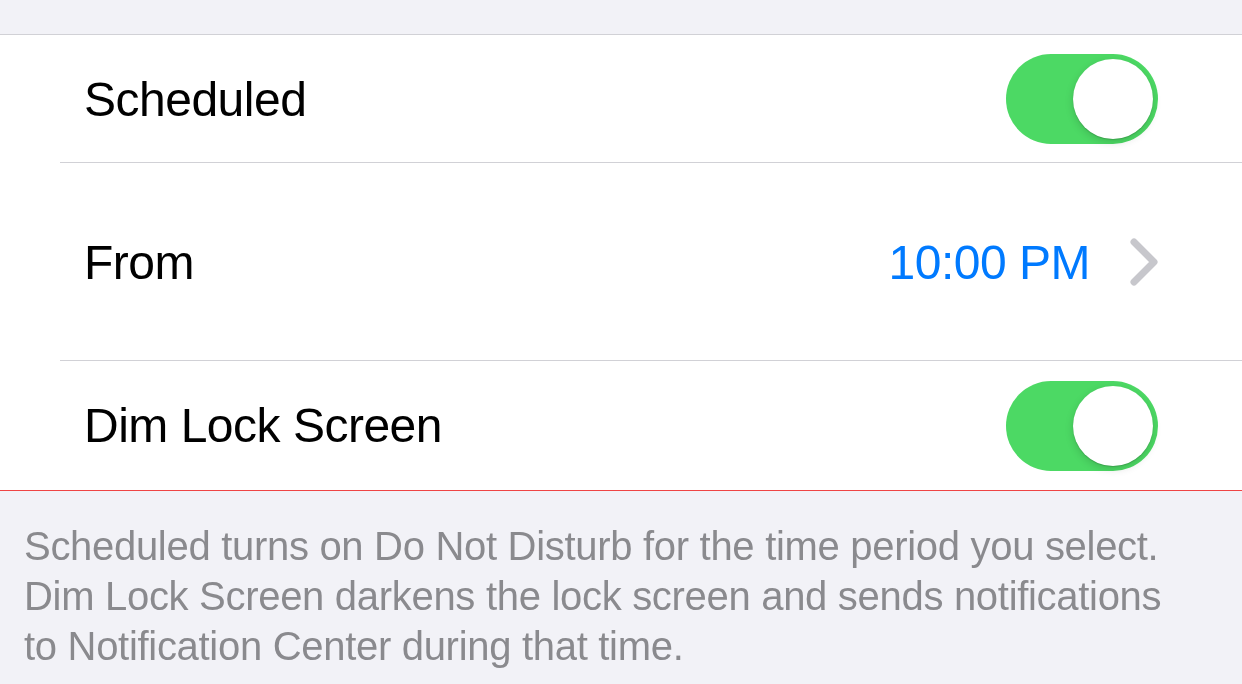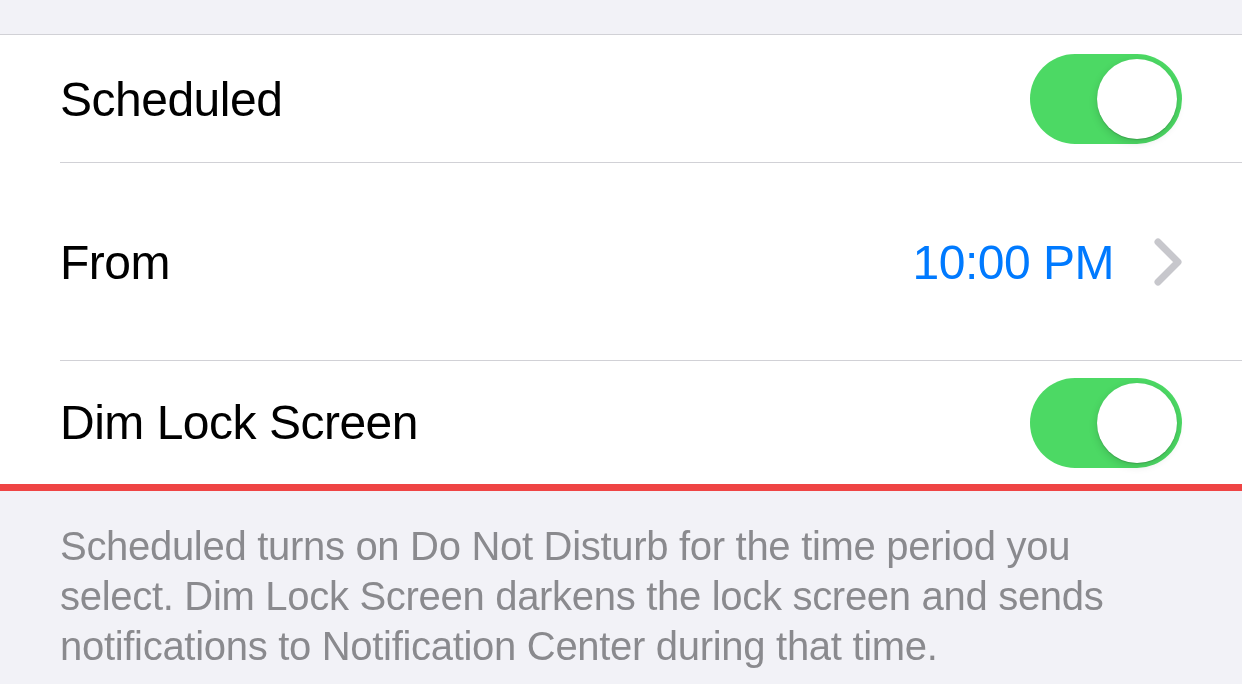--- a/index.html
+++ b/index.html
@@ -18,40 +18,40 @@
       height: 35px;
       background: #f2f2f7;
       border-bottom: 1px solid #d1d1d6;
     }
     .settings-group {
       background: #ffffff;
     }
     .row {
       display: flex;
       align-items: center;
-      padding: 0 60px;
+      padding: 0 84px;
       position: relative;
     }
     .row-separator {
       position: absolute;
       bottom: 0;
       left: 60px;
       right: 0;
       height: 1px;
       background: #d1d1d6;
     }
     .row-scheduled {
       height: 128px;
     }
     .row-schedule-range {
       height: 198px;
     }
     .row-dim {
       height: 130px;
-      border-bottom: 7px solid #ef4444;
+      border-bottom: 1px solid #ef4444;
     }
     .label {
       font-size: 48px;
       font-weight: 400;
       color: #000000;
       letter-spacing: -0.5px;
     }
     .label-stack {
       display: flex;
       flex-direction: column;
@@ -93,21 +93,21 @@
     .chevron {
       margin-left: 40px;
       display: flex;
       align-items: center;
     }
     .chevron svg {
       width: 28px;
       height: 48px;
     }
     .footer-text {
-      padding: 30px 60px 0 60px;
+      padding: 30px 60px 0 24px;
       font-size: 40px;
       line-height: 1.25;
       color: #8a8a8e;
       letter-spacing: -0.3px;
     }
   </style>
 </head>
 <body>
 
 <div class="spacer-top"></div>

